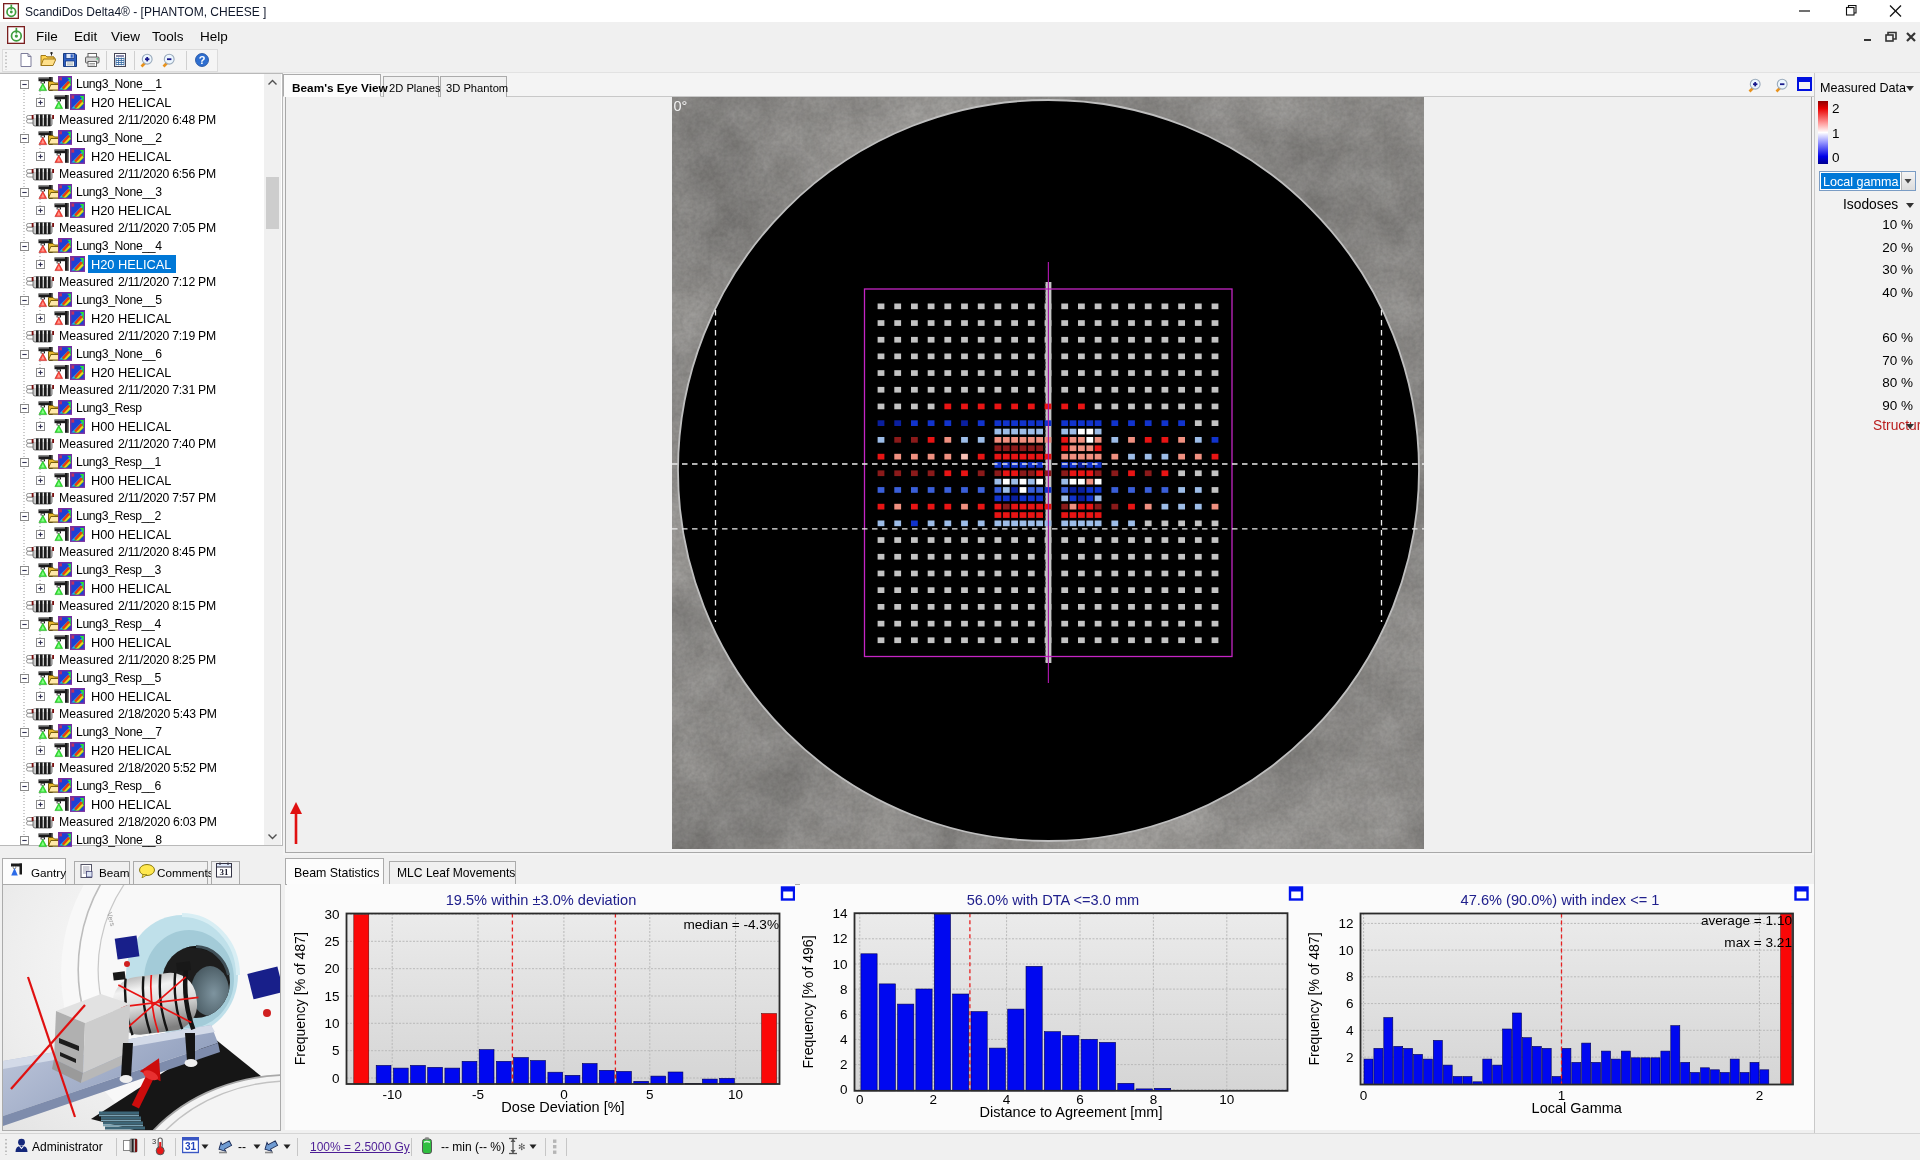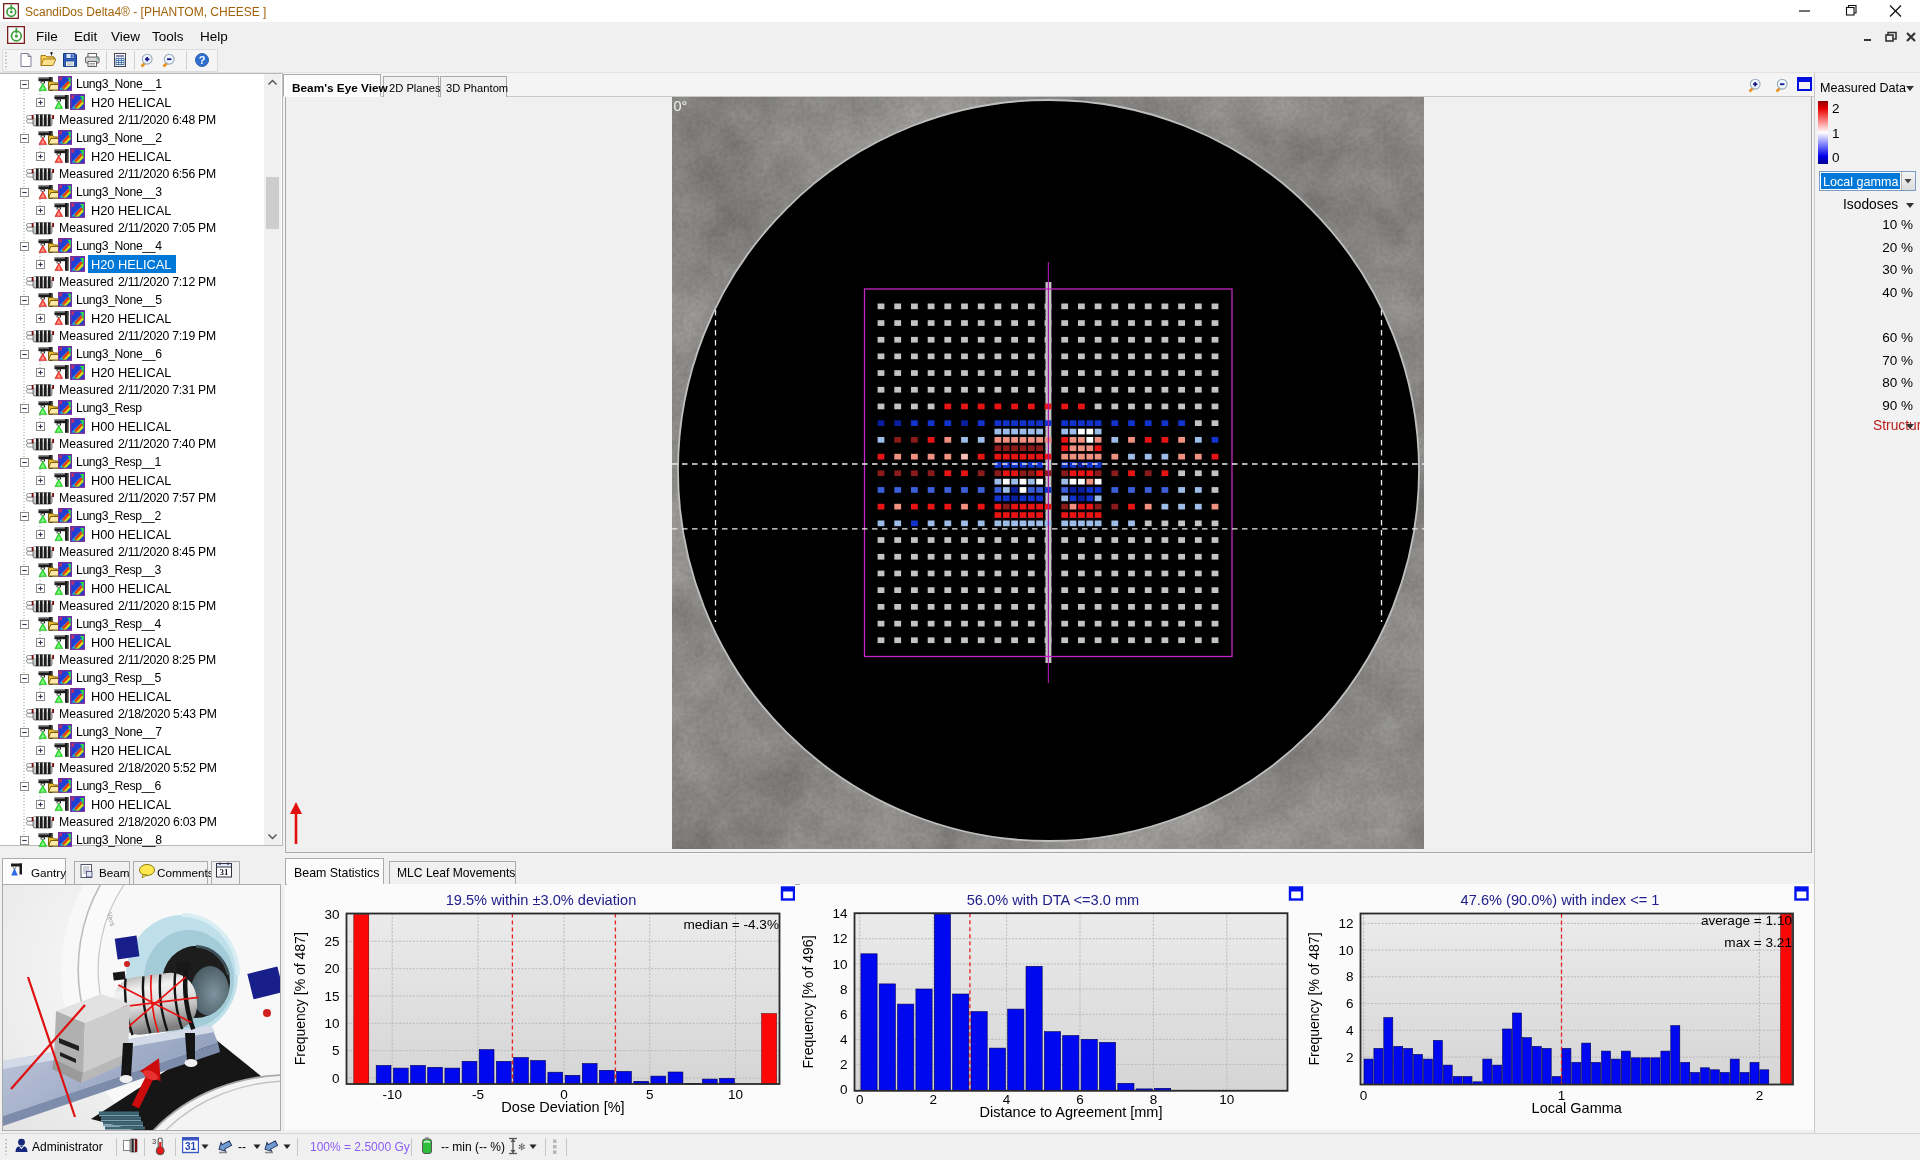--- a/index.html
+++ b/index.html
@@ -7,21 +7,21 @@
 .txt{position:absolute;white-space:nowrap}
 </style></head>
 <body>
 <div class="abs" style="left:0px;top:0px;width:1920px;height:22px;background:#ffffff"></div>
 <svg class="abs" style="left:3px;top:3px" width="16" height="16">
     <rect x="0.5" y="0.5" width="15" height="15" fill="#fff" stroke="#7b2020" stroke-width="1.6"></rect>
 <circle cx="8.32" cy="8.96" r="4.32" fill="none" stroke="#3f9e3f" stroke-width="1.7"></circle>
 <line x1="8.32" y1="1.6" x2="8.32" y2="6.72" stroke="#3f9e3f" stroke-width="1.7"></line>
 <circle cx="8.32" cy="8.96" r="1.44" fill="#3f9e3f"></circle>
   </svg>
-<div class="txt" style="left:25px;top:5px;font-size:12px;color:#a16207;">ScandiDos Delta4® - [PHANTOM, CHEESE ]</div>
+<div class="txt" style="left:25px;top:5px;font-size:12px;color:#0f172a;">ScandiDos Delta4® - [PHANTOM, CHEESE ]</div>
 <svg class="abs" style="left:1790px;top:0px" width="130" height="22">
     <line x1="9" y1="11" x2="20" y2="11" stroke="#111" stroke-width="1.2"></line>
 <rect x="56.5" y="7.5" width="7.5" height="7.5" fill="none" stroke="#111" stroke-width="1.1"></rect>
 <path d="M 58.5 7.5 L 58.5 5.5 L 66 5.5 L 66 13 L 64 13" fill="none" stroke="#111" stroke-width="1.1"></path>
 <line x1="100" y1="5.5" x2="111" y2="16.5" stroke="#111" stroke-width="1.2"></line>
 <line x1="111" y1="5.5" x2="100" y2="16.5" stroke="#111" stroke-width="1.2"></line>
   </svg>
 <div class="abs" style="left:0px;top:22px;width:1920px;height:26px;background:#f0f0f0"></div>
 <svg class="abs" style="left:7px;top:26px" width="18" height="18">
     <rect x="0.5" y="0.5" width="17" height="17" fill="#fff" stroke="#7b2020" stroke-width="1.6"></rect>
@@ -2318,21 +2318,21 @@
 <svg class="abs" style="left:261px;top:1137px" width="19" height="18">
     <g transform="rotate(-28 9 9)">
       <path d="M3 9.5 L8 4.5 L8 7 L16 7 L16 12 L8 12 L8 14.5 Z" fill="#6f9bd2" stroke="#1a2a55" stroke-width="0.9"></path>
     </g>
     <path d="M4 15.5 L12 15.5" stroke="#8a8a8a" stroke-width="1.6"></path>
   </svg>
 <svg class="abs" style="left:282px;top:1143px" width="10" height="8">
     <path d="M1.5 1.5 L5 6 L8.5 1.5 Z" fill="#222"></path>
   </svg>
 <div class="abs" style="left:297px;top:1138px;width:1px;height:18px;background:#c6c6c6"></div>
-<div class="txt" style="left:310px;top:1140px;font-size:12px;color:#8b5cf6;">100% = 2.5000 Gy</div>
+<div class="txt" style="left:310px;top:1140px;font-size:12px;color:#4c1d95;text-decoration:underline;">100% = 2.5000 Gy</div>
 <div class="abs" style="left:411px;top:1138px;width:1px;height:18px;background:#c6c6c6"></div>
 <svg class="abs" style="left:421px;top:1136px" width="12" height="20">
     <rect x="1.5" y="3" width="9" height="14.5" rx="2.5" fill="#2fbf3f" stroke="#555" stroke-width="1"></rect>
     <rect x="4" y="1.2" width="4" height="2.5" rx="1" fill="#888"></rect>
     <path d="M3 5.5 Q5.5 3.8 9 5.5 L9 7 Q5.5 5.6 3 7 Z" fill="#d8f4dc"></path>
   </svg>
 <div class="txt" style="left:441px;top:1140px;font-size:12px;color:#000;">-- min (-- %)</div>
 <svg class="abs" style="left:508px;top:1137px" width="20" height="18">
     <line x1="5" y1="2.5" x2="5" y2="15.5" stroke="#555" stroke-width="1.3"></line>
     <path d="M5 1.5 L2.5 5 L7.5 5 Z" fill="#555"></path>

